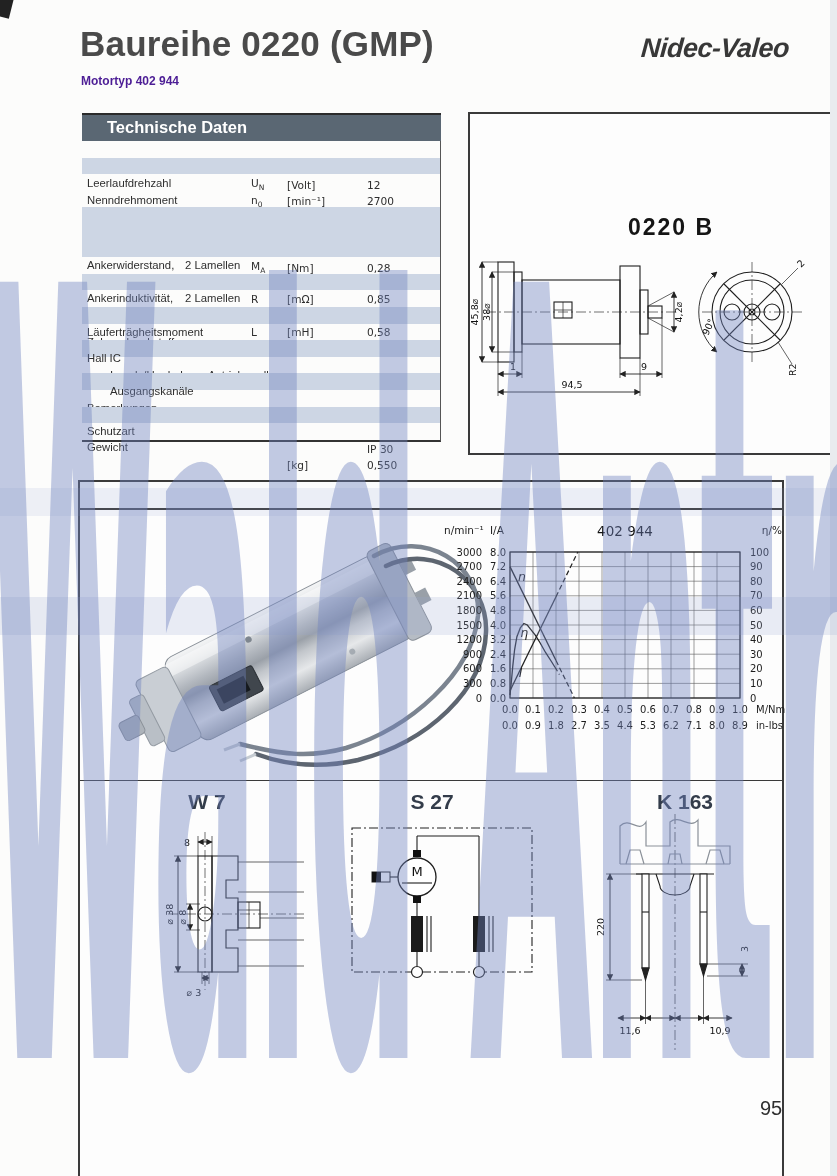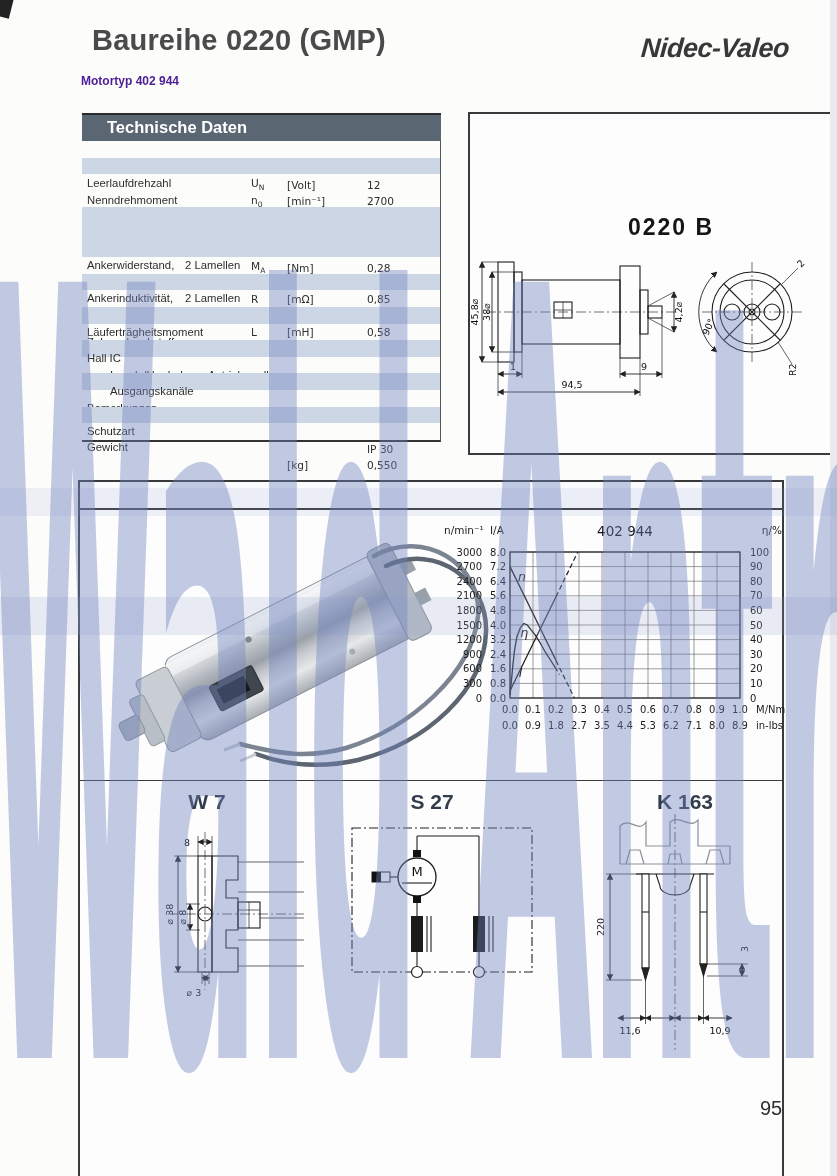--- a/index.html
+++ b/index.html
@@ -1,19 +1,19 @@
 <!DOCTYPE html>
 <html><head>
 <meta charset="utf-8">
 <style>
   html,body{margin:0;padding:0;background:#888;}
   .page{position:relative;width:837px;height:1176px;background:#fcfcfb;overflow:hidden;
         font-family:"Liberation Sans",sans-serif;color:#2e2e2e;}
   
-  .title{position:absolute;left:92px;top:24px;font-size:29px;font-weight:700;color:#4a4a4a;letter-spacing:0.2px;}
+  .title{position:absolute;left:80px;top:24px;font-size:35px;font-weight:700;color:#4a4a4a;letter-spacing:0.2px;}
   .subtitle{position:absolute;left:81px;top:74px;font-size:12px;font-weight:700;color:#4c1d95;}
   .brand{position:absolute;right:48px;top:33px;font-size:27px;font-weight:800;font-style:italic;
          color:#383838;letter-spacing:-0.5px;transform:skewX(-4deg);}
   
   .tech-table{position:absolute;left:82px;top:113px;width:359px;}
   .tt-header{height:26px;background:#5a6773;border-top:2px solid #2b2b2b;color:#fff;
              font-size:16.5px;font-weight:700;line-height:25px;padding-left:25px;}
   .tt-body{border-right:1px solid #555;border-bottom:2px solid #333;display:grid;grid-auto-rows:16.6px;}
   .t-row{display:grid;grid-template-columns:103px 66px 36px 80px 1fr;align-items:center;
          font-size:11.3px;color:#2e2e2e;white-space:nowrap;}

